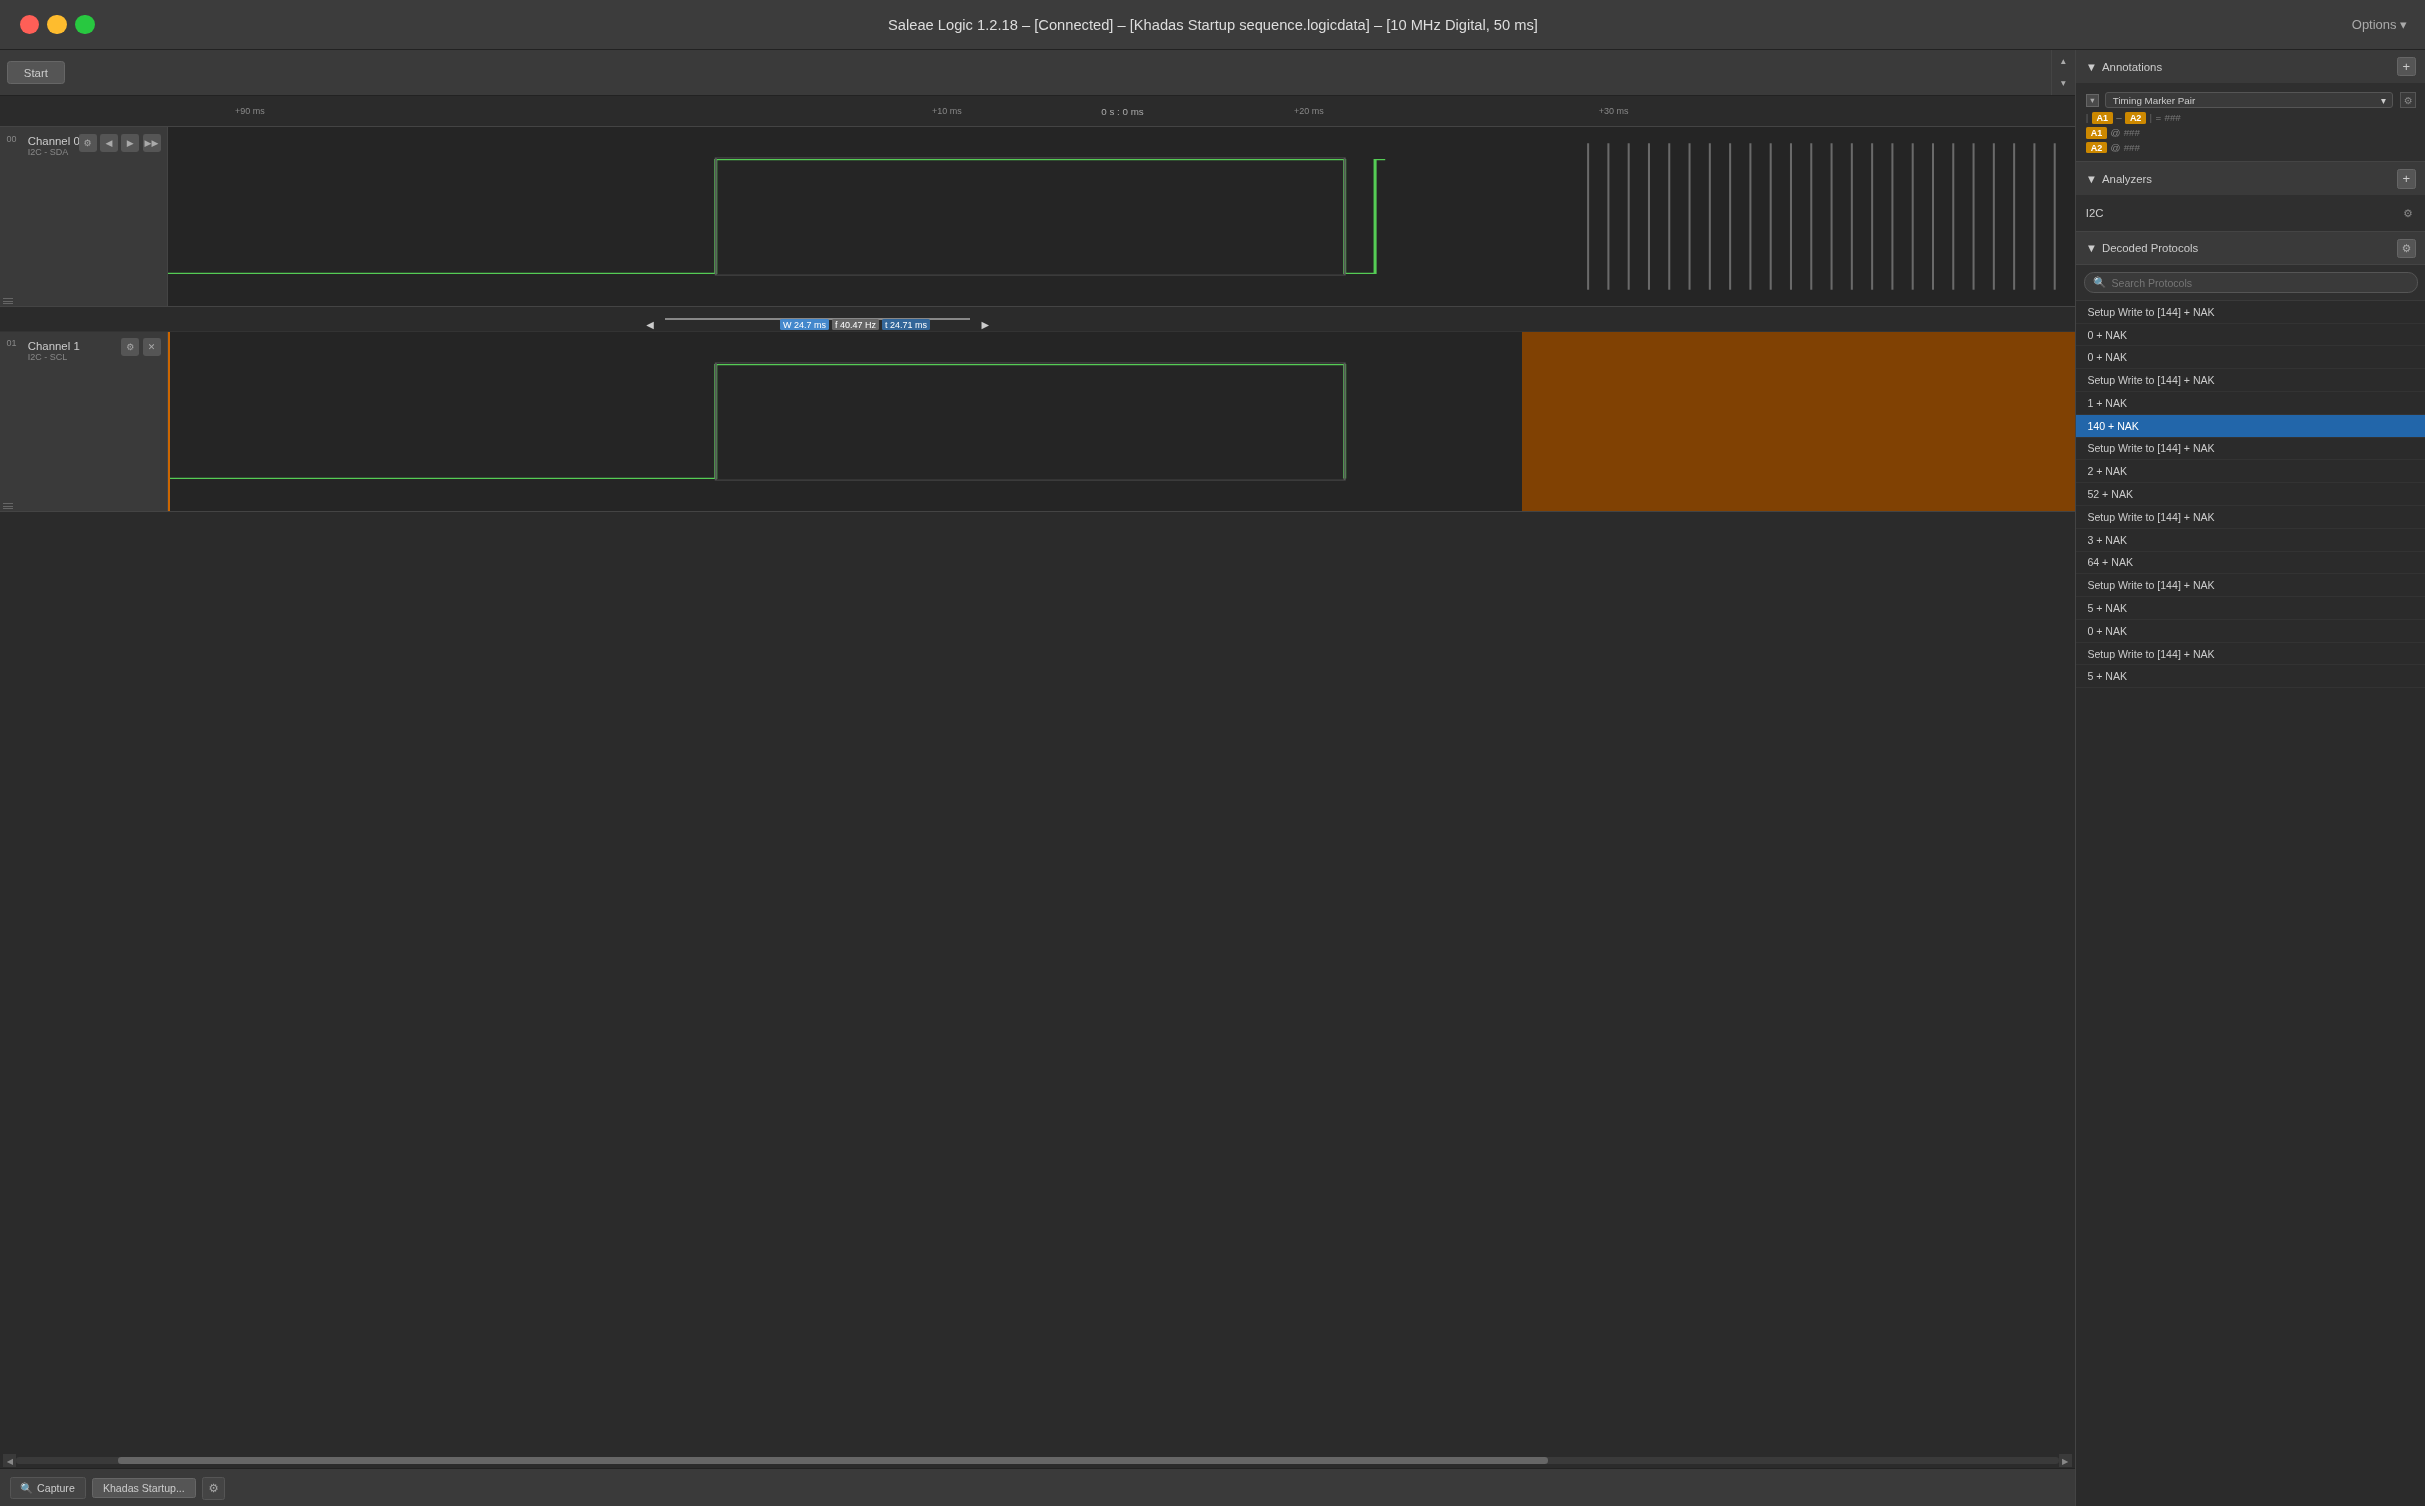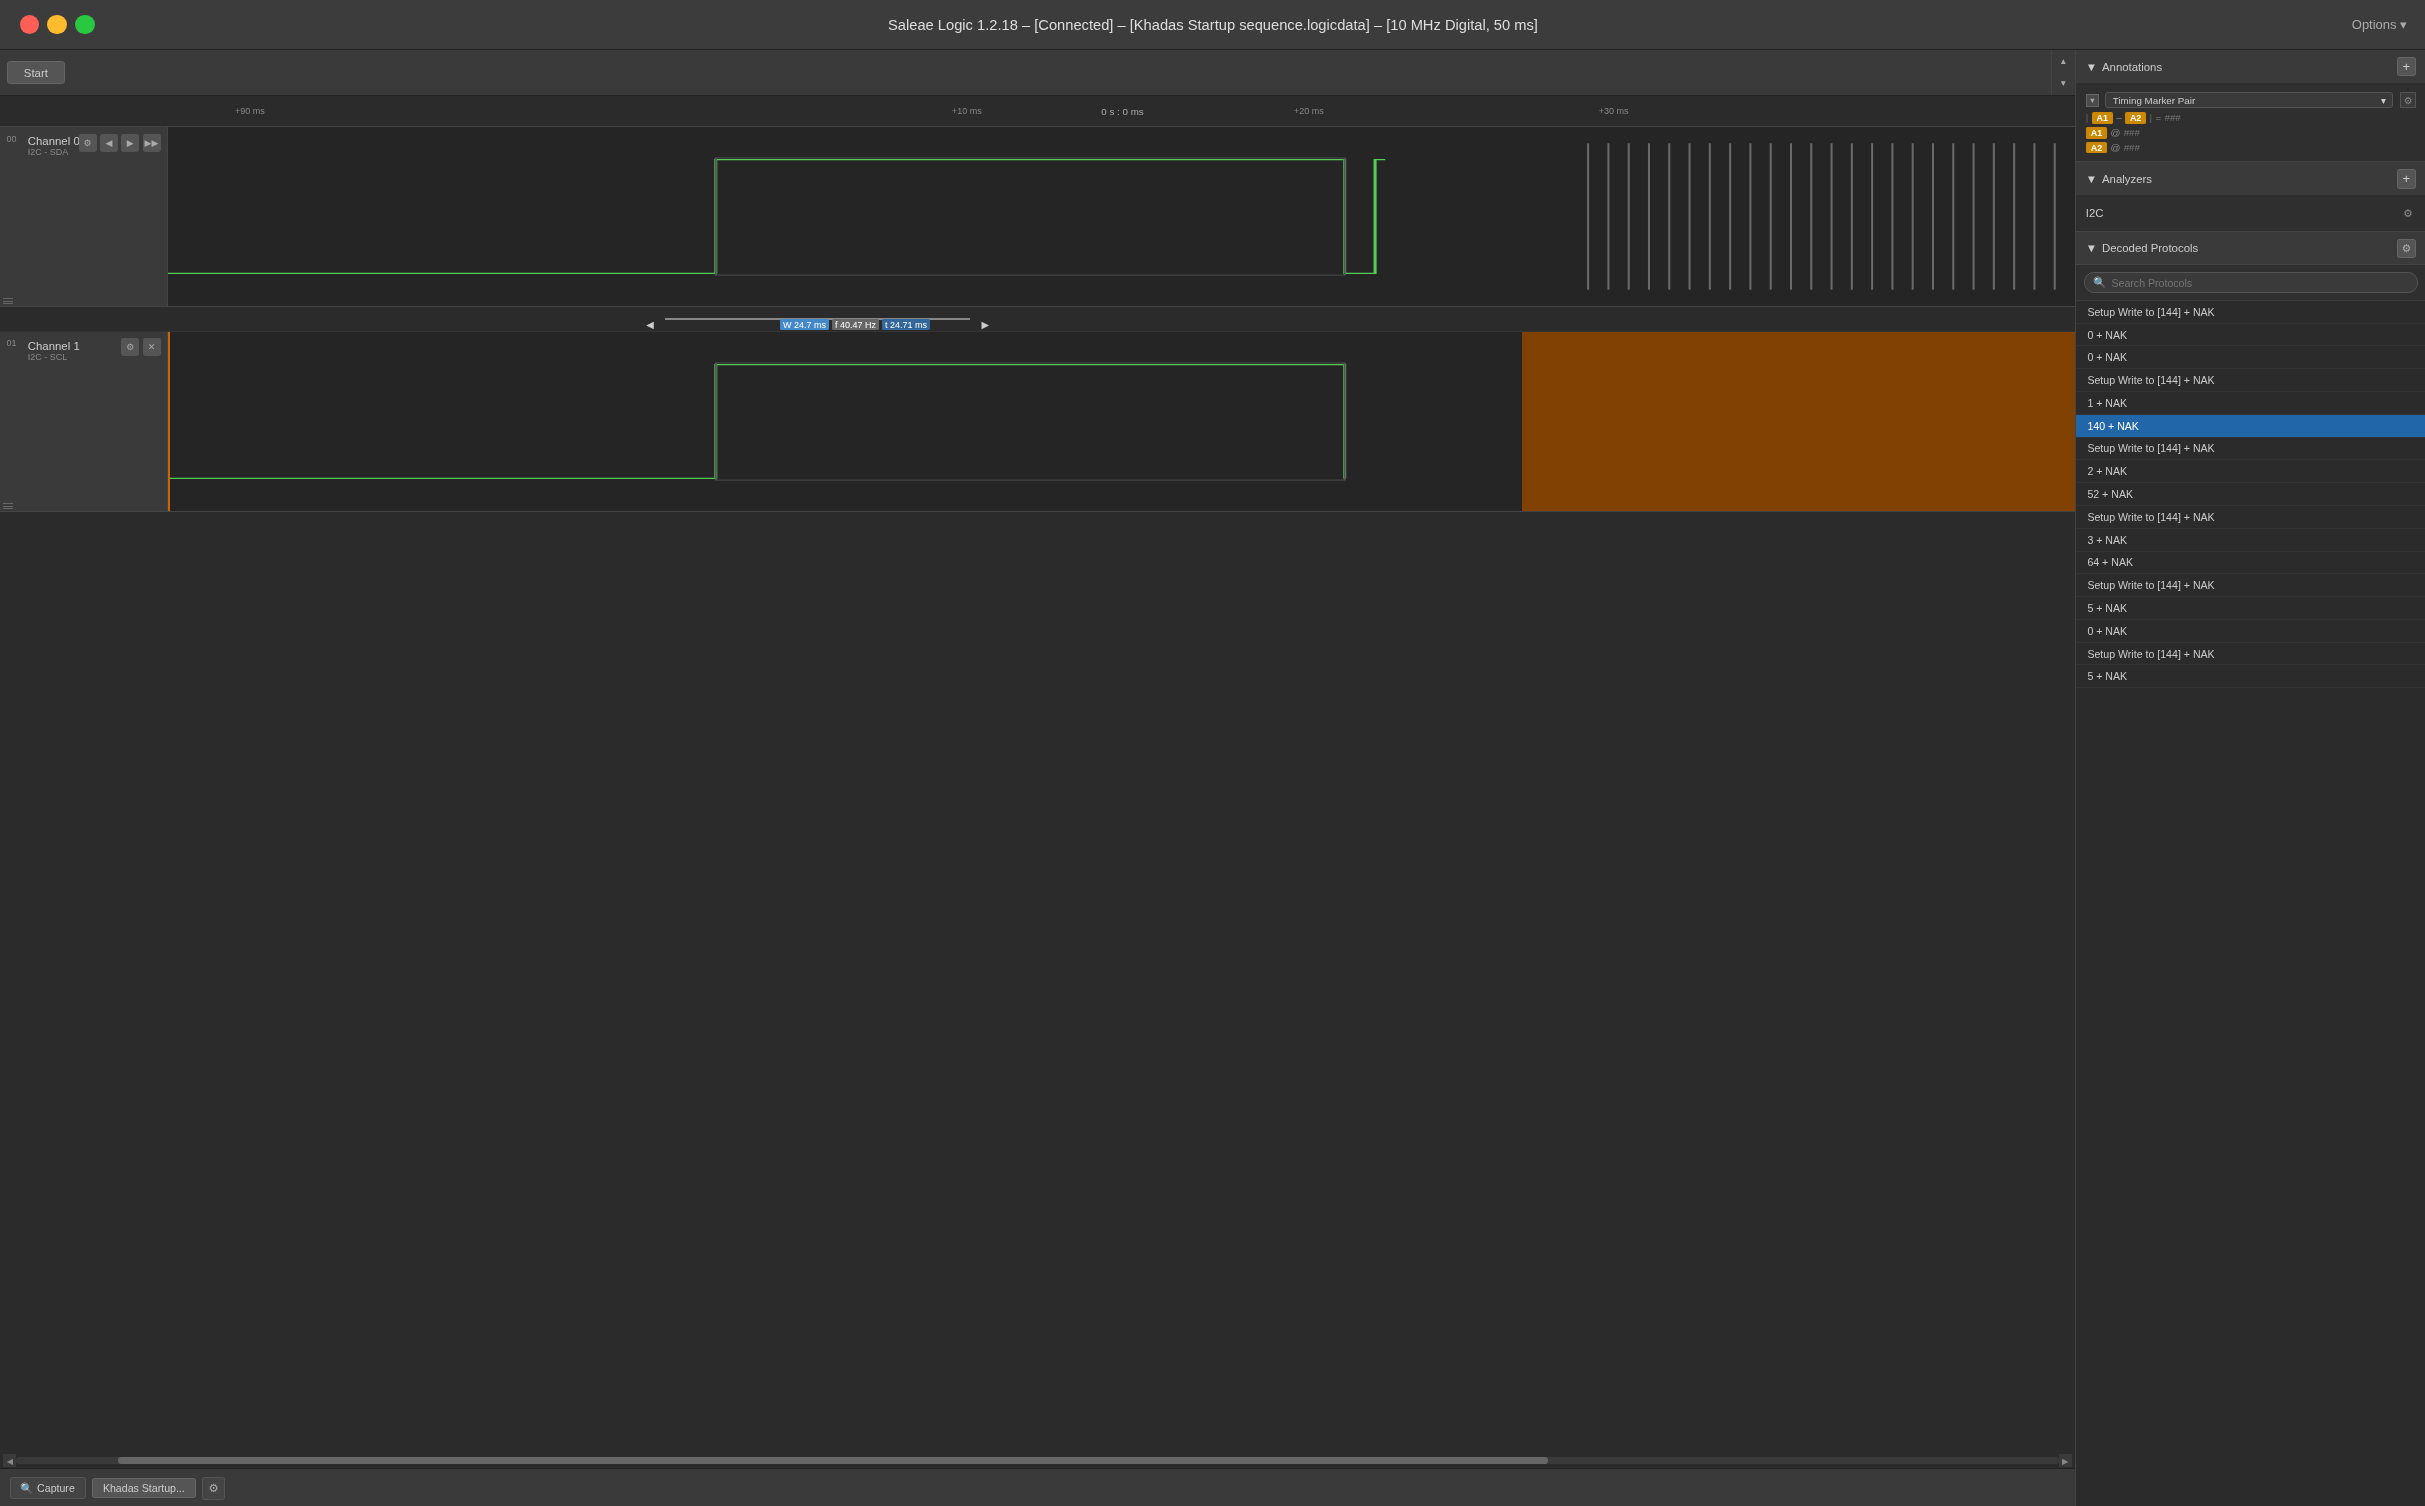--- a/index.html
+++ b/index.html
@@ -572,21 +572,21 @@
       <div class="toolbar-arrows">
         <button class="arrow-btn">▲</button>
         <button class="arrow-btn">▼</button>
       </div>
     </div>
 
     <div class="timeline-header">
       <div style="position:absolute;left:170px;right:0;display:flex;align-items:center;height:100%;padding:0 8.2px;">
         <span class="timeline-zero" style="position:absolute;left:50%;transform:translateX(-50%);color:#aaa;font-size:9.8px;">0 s : 0 ms</span>
         <span style="position:absolute;left:65px;color:#888;font-size:9px;">+90 ms</span>
-        <span style="position:absolute;left:40%;color:#888;font-size:9px;margin-left:20px;">+10 ms</span>
+        <span style="position:absolute;left:40%;color:#888;font-size:9px;">+10 ms</span>
         <span style="position:absolute;left:59%;color:#888;font-size:9px;">+20 ms</span>
         <span style="position:absolute;left:75%;color:#888;font-size:9px;">+30 ms</span>
       </div>
     </div>
 
     <div class="channels-area">
 
       <div class="channel-row">
         <div class="channel-label">
           <span class="channel-num">00</span>

